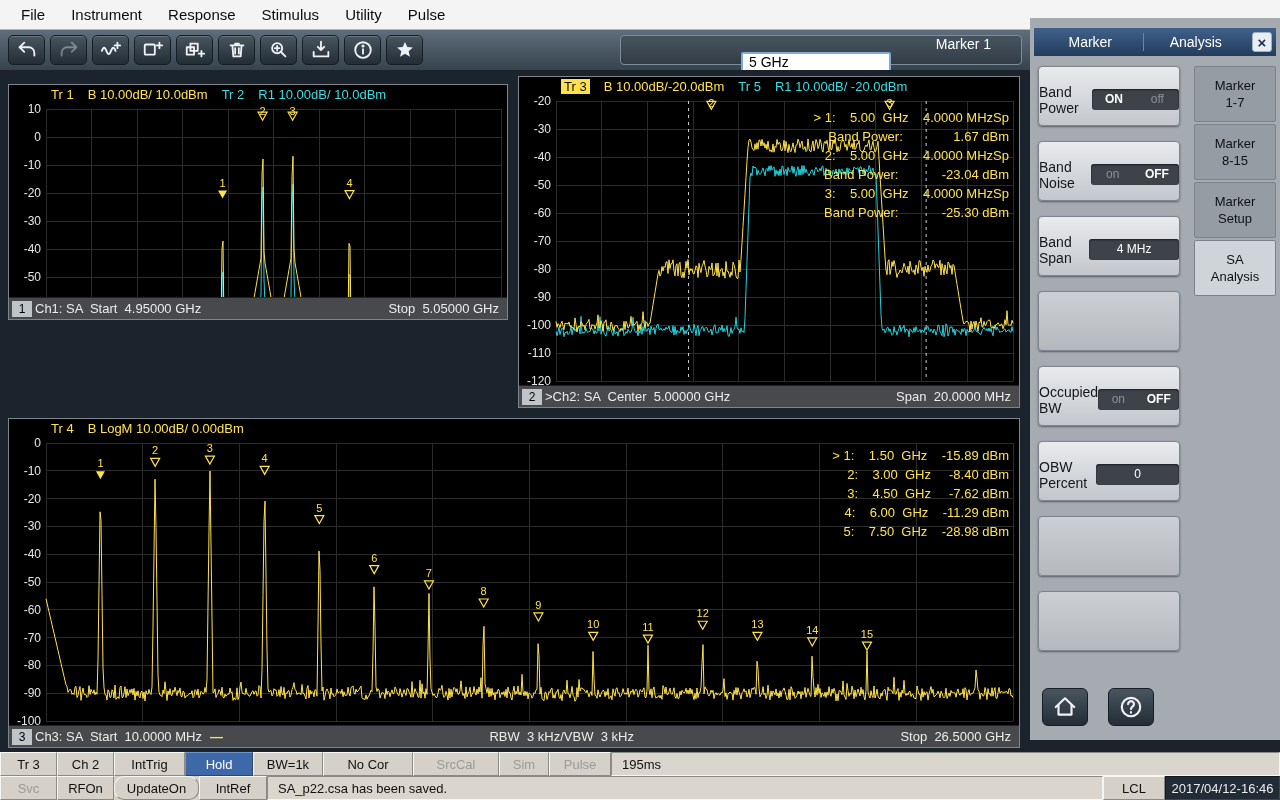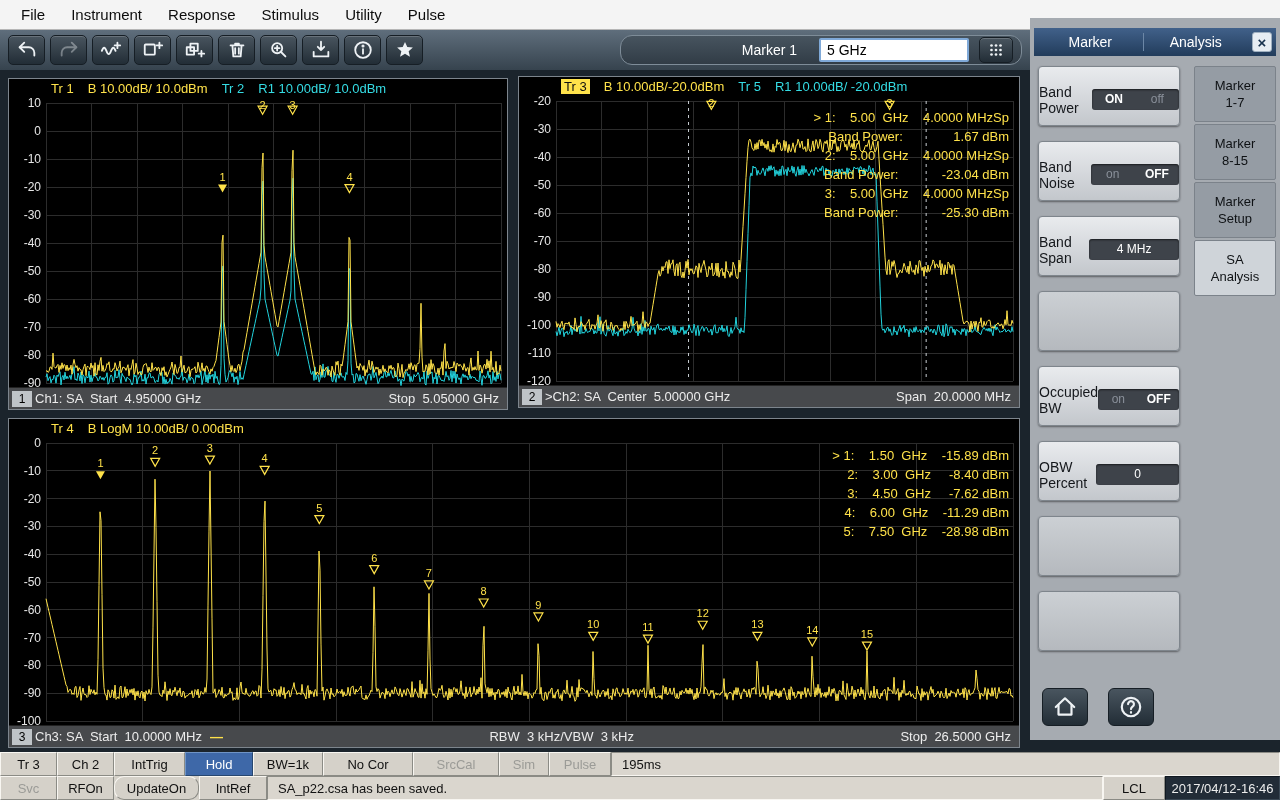--- a/index.html
+++ b/index.html
@@ -9,30 +9,30 @@
   
   .menubar{position:absolute;top:0;left:0;width:1280px;height:30px;background:#f4f4f4;border-bottom:1px solid #b6b6b6;display:flex;align-items:center;padding-left:8px;}
   .menu-item{padding:4px 13px;font-size:15px;color:#0c0c0c;cursor:default;}
 
   
   .toolbar{position:absolute;top:30px;left:0;width:1030px;height:40px;background:linear-gradient(#5f6e7c,#36434e);display:flex;align-items:center;padding:0 8px;}
   .tbtn-row{display:flex;align-items:center;}
   .tbtn{width:37px;height:30px;margin-right:5px;border-radius:5px;background:linear-gradient(#49555f,#222d36);border:1px solid #161e25;box-shadow:inset 0 1px 0 rgba(255,255,255,.18);display:flex;align-items:center;justify-content:center;}
   .tbtn svg{width:22px;height:22px;display:block;}
   .tbtn-disabled svg{opacity:.38;}
-  .marker-panel{margin-left:auto;width:402px;height:30px;display:flex;align-items:center;background:linear-gradient(#47545f,#313c46);border:1px solid #7e8c98;border-radius:12px;padding:0 8px;}
+  .marker-panel{margin-left:auto;width:402px;height:30px;display:flex;align-items:center;background:linear-gradient(#47545f,#313c46);border:1px solid #7e8c98;border-radius:4px;padding:0 8px;flex-direction:column;}
   .marker-label{margin-left:auto;margin-right:22px;color:#fff;font-size:14px;white-space:pre;}
   .marker-input{width:150px;height:24px;background:#fff;border:2px solid #7fa9d8;border-radius:2px;font-size:14px;font-family:"Liberation Sans",sans-serif;padding:0 6px;color:#000;margin-right:10px;}
   .keypad-btn{width:34px;height:26px;margin-right:0;}
   .keypad-btn svg{width:18px;height:18px;}
 
   
   .main{position:absolute;top:70px;left:0;width:1030px;height:682px;background:#1b242c;}
   .chart{position:absolute;border:1px solid #7d858d;background:#000;display:flex;flex-direction:column;}
-  #chart1{left:8px;top:8px;width:500px;height:332px;}
+  #chart1{left:8px;top:14px;width:500px;height:236px;}
   #chart2{left:518px;top:6px;width:502px;height:332px;}
   #chart3{left:8px;top:348px;width:1012px;height:330px;}
   .chart-header{height:19px;display:flex;align-items:center;font-size:13px;padding-left:42px;background:#000;}
   .chart-header .tseg{margin-right:14px;white-space:pre;}
   .chart-plot{flex:1;position:relative;overflow:hidden;background:#000;}
   .chart-plot svg{display:block;font-family:"Liberation Sans",sans-serif;}
   .readout{position:absolute;right:10px;color:#ffe24a;font-size:13px;line-height:19px;text-align:right;white-space:pre;}
   .chart-footer{height:22px;background:#47494c;border-top:1px solid #222;color:#ececec;font-size:13px;display:flex;align-items:center;}
   .chart-footer span{white-space:pre;}
   .badge{width:20px;height:16px;margin-left:3px;background:#bfc4c8;color:#000;font-size:12px;display:flex;align-items:center;justify-content:center;}

